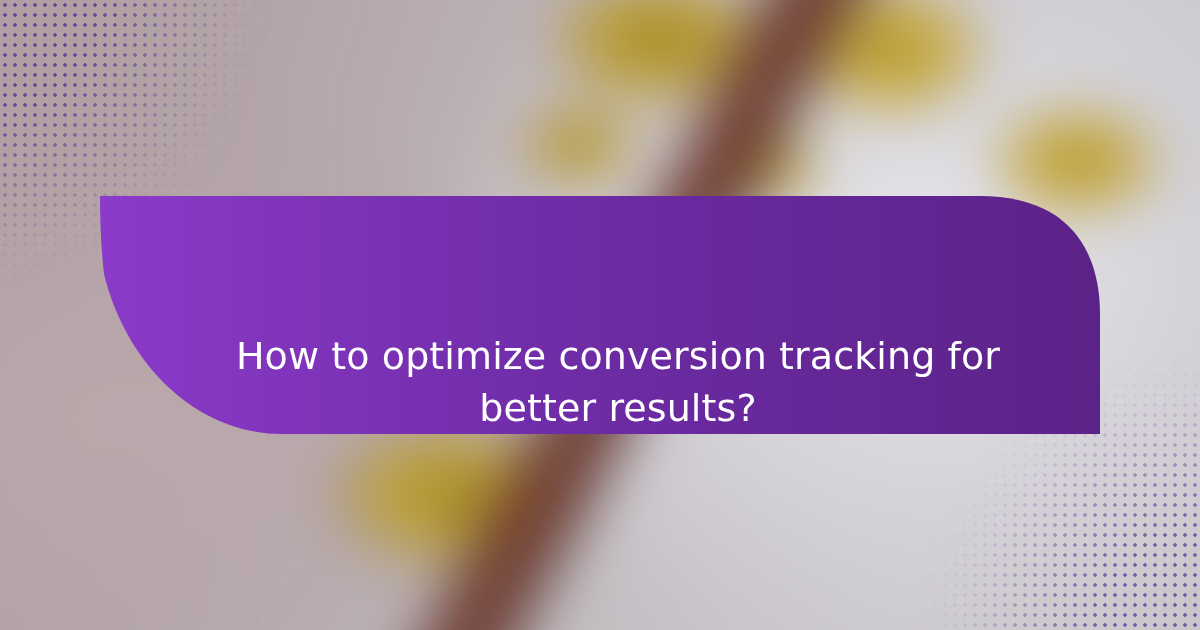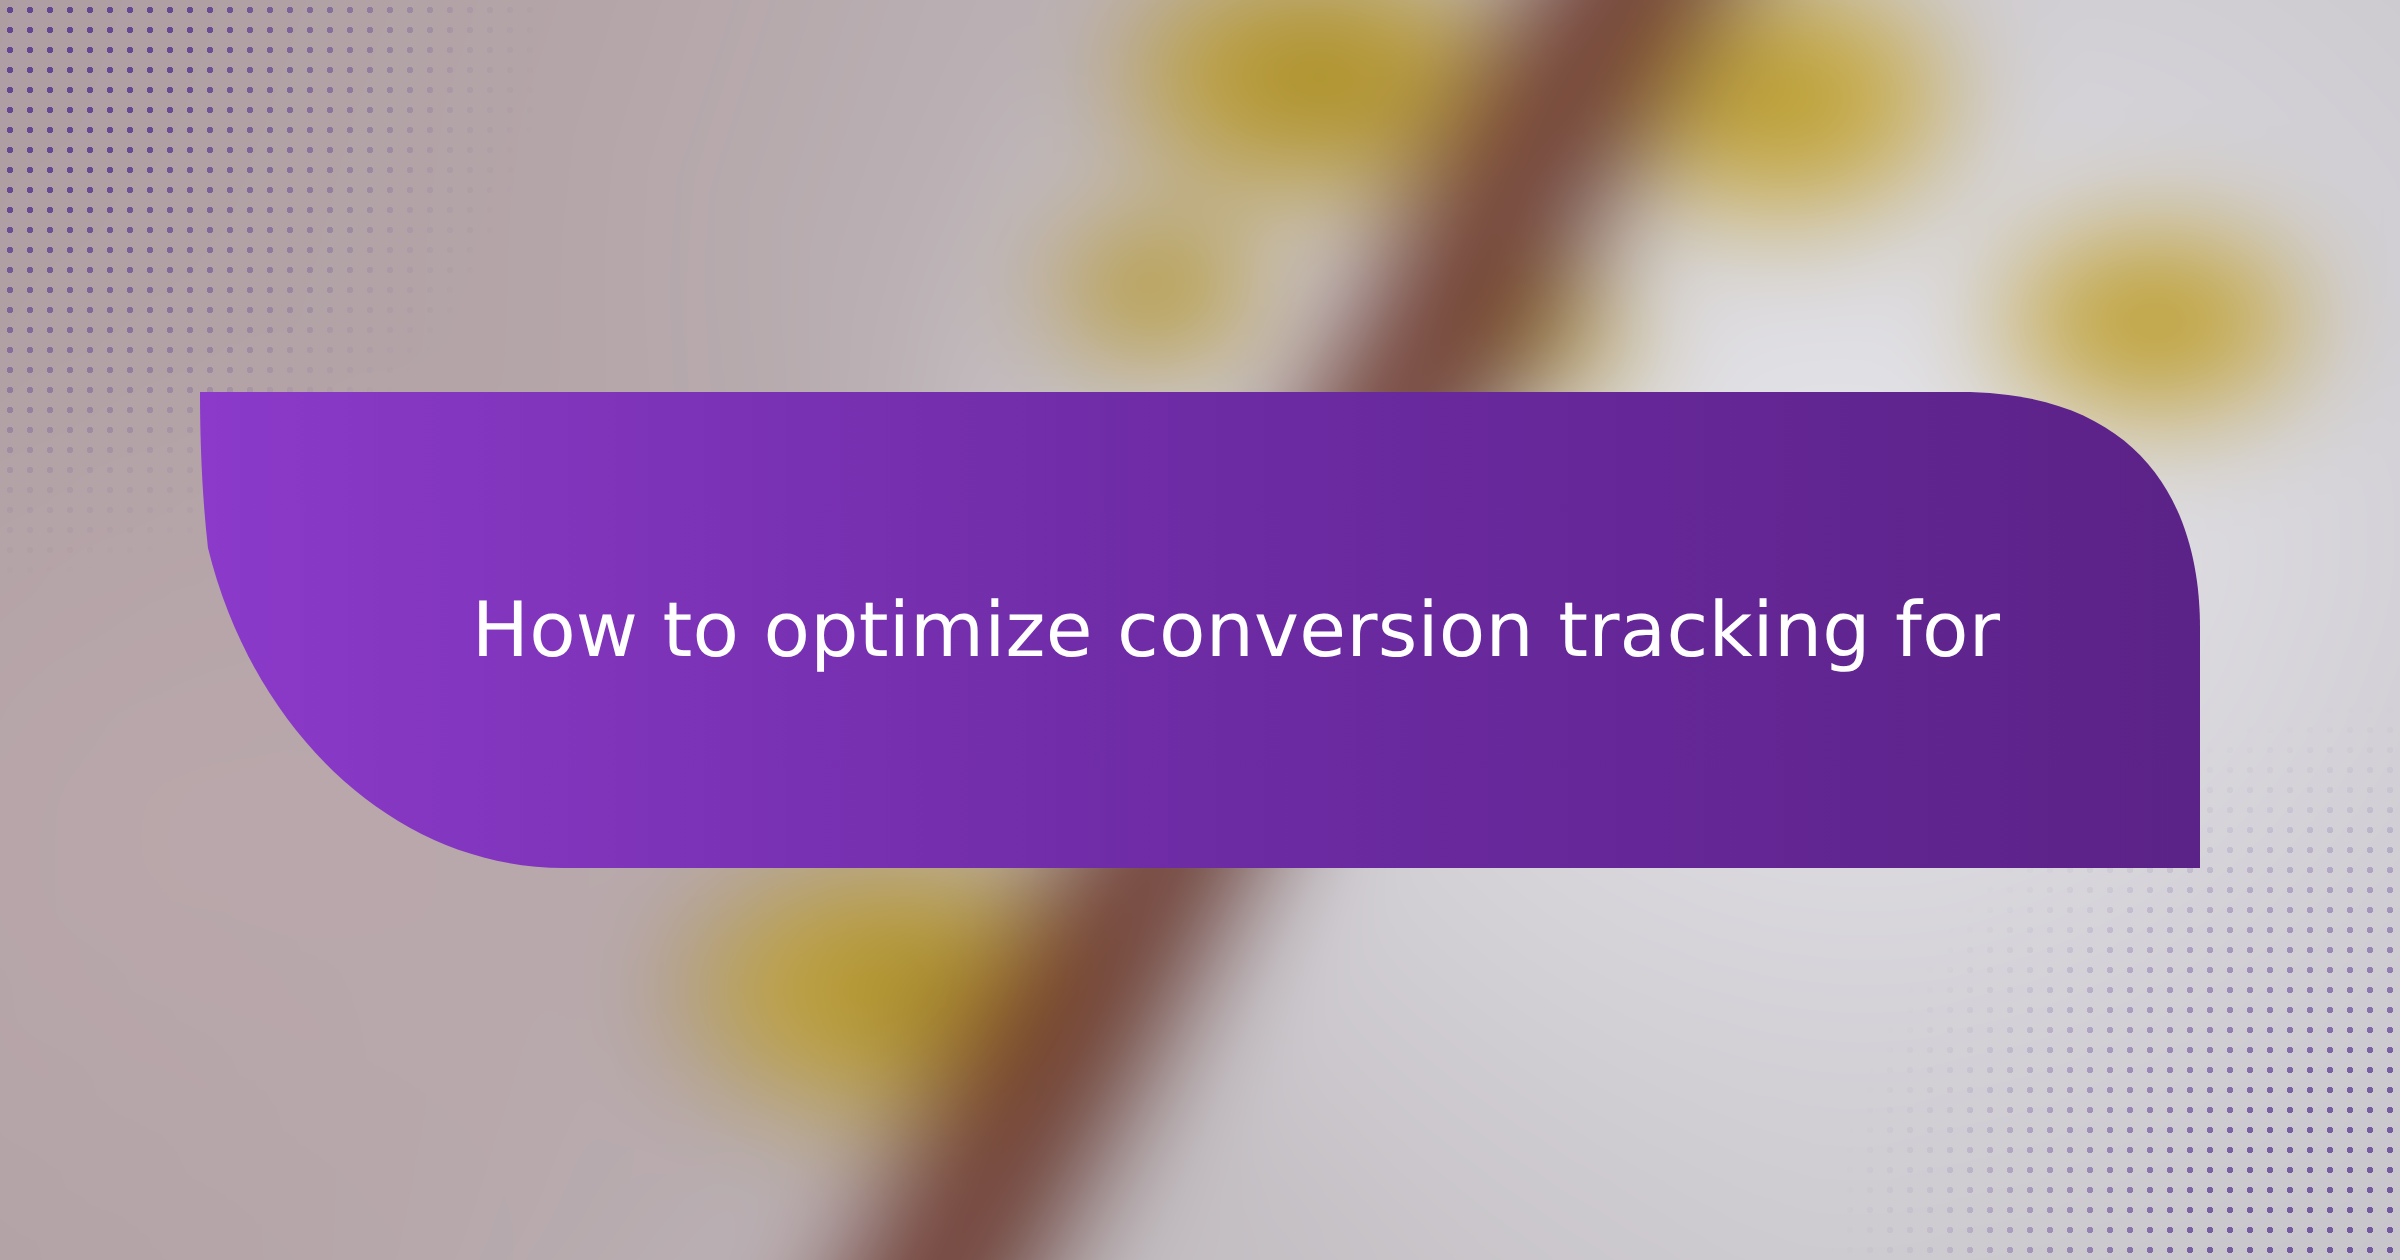--- a/index.html
+++ b/index.html
@@ -99,21 +99,21 @@
 
   .banner-text {
     position: absolute;
     left: 0;
     top: 0;
     width: 100%;
     height: 100%;
     display: flex;
     flex-direction: column;
     align-items: center;
-    justify-content: center;
+    justify-content: flex-end;
     padding-left: 62px;
     padding-right: 26px;
     box-sizing: border-box;
   }
   .title-line {
     color: #ffffff;
     font-size: 38px;
     line-height: 52px;
     font-weight: 400;
     letter-spacing: 0.1px;
@@ -145,16 +145,17 @@
                C 972,0 1000,58 1000,118
                L 1000,238
                L 182,238
                C 96,238 26,168 4,78
                C 1,52 0,24 0,0
                Z" fill="url(#bannerGrad)"></path>
     </svg>
 
     <div class="banner-text">
       <div class="title-line">How to optimize conversion tracking for</div>
+      <div class="title-line">better results?</div>
     </div>
   </div>
 
 </div>
 
 </body></html>

